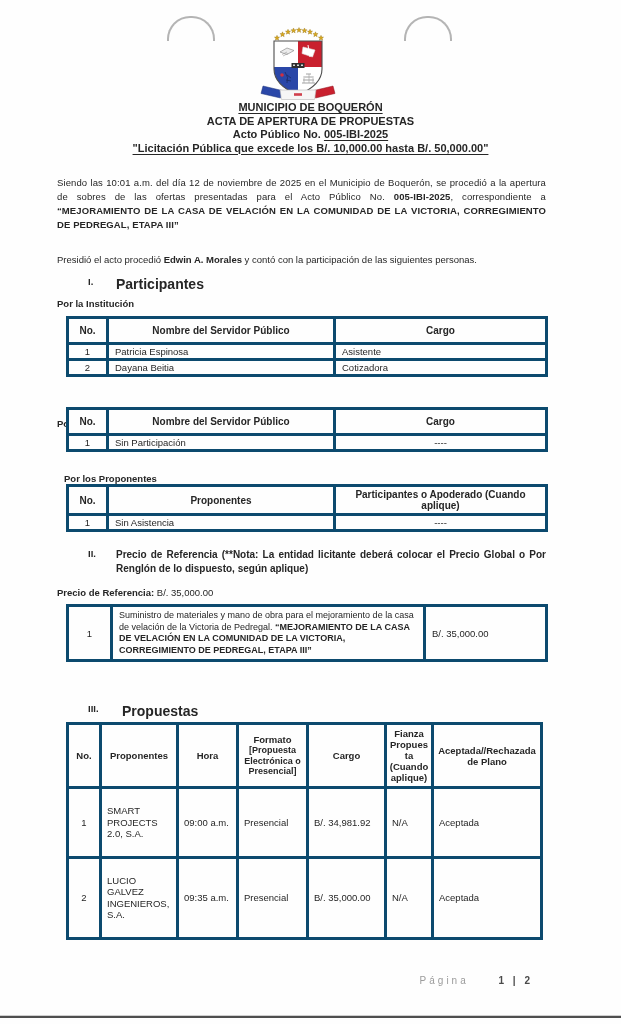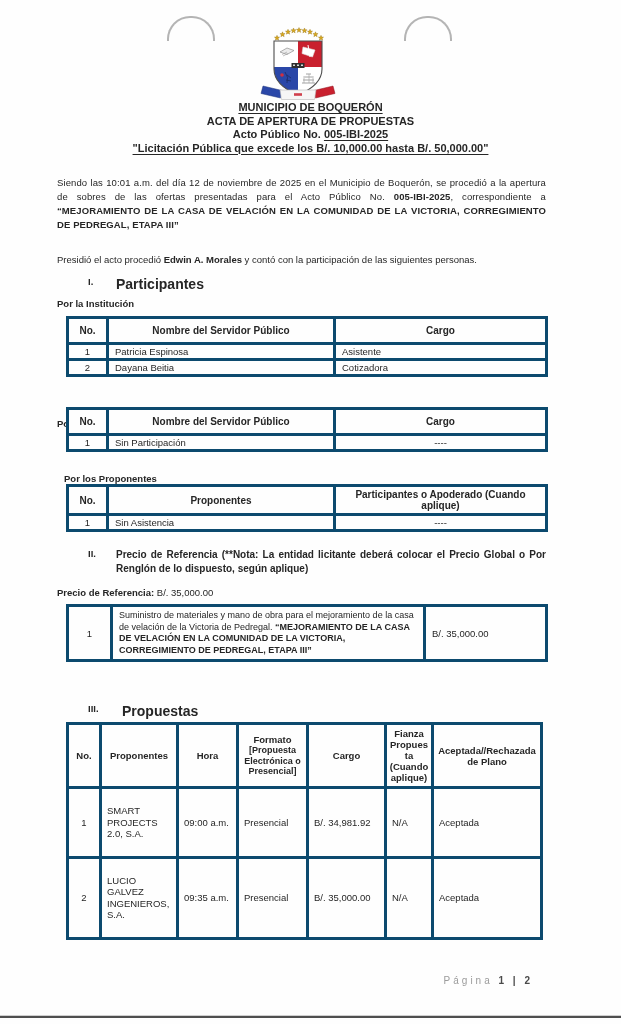--- a/index.html
+++ b/index.html
@@ -38,21 +38,21 @@
   td.c{text-align:center;}
   .hdr-narrow{display:inline-block;max-width:175px;}
   .sub{display:block;font-size:9px;line-height:10.5px;}
   table.t5 th{font-size:9.5px;line-height:11px;padding:2px 2px;word-wrap:break-word;overflow-wrap:break-word;}
   table.t5 td{font-size:9.5px;line-height:11.5px;padding:16px 5px;}
   .desc-cell{font-size:9px !important;line-height:11.5px !important;padding:3px 6px !important;}
 
   
   .footer{position:absolute;top:975px;left:0;width:533px;text-align:right;font-size:10px;
           color:#9b9b9b;letter-spacing:3px;}
-  .footer .nums{color:#4a4a4a;font-weight:bold;}
+  .footer .nums{color:#4a4a4a;font-weight:bold;margin-left:24px;}
   .edge1{position:absolute;left:0;top:1015px;width:621px;height:1px;background:#cfcfcf;}
   .edge2{position:absolute;left:0;top:1016px;width:621px;height:2px;background:#4f4f4f;}
 </style>
 </head>
 <body>
 
 <div class="page">
 
   <div class="hole" style="left:167px;top:16px;"></div>
   <div class="hole" style="left:404px;top:16px;"></div>

